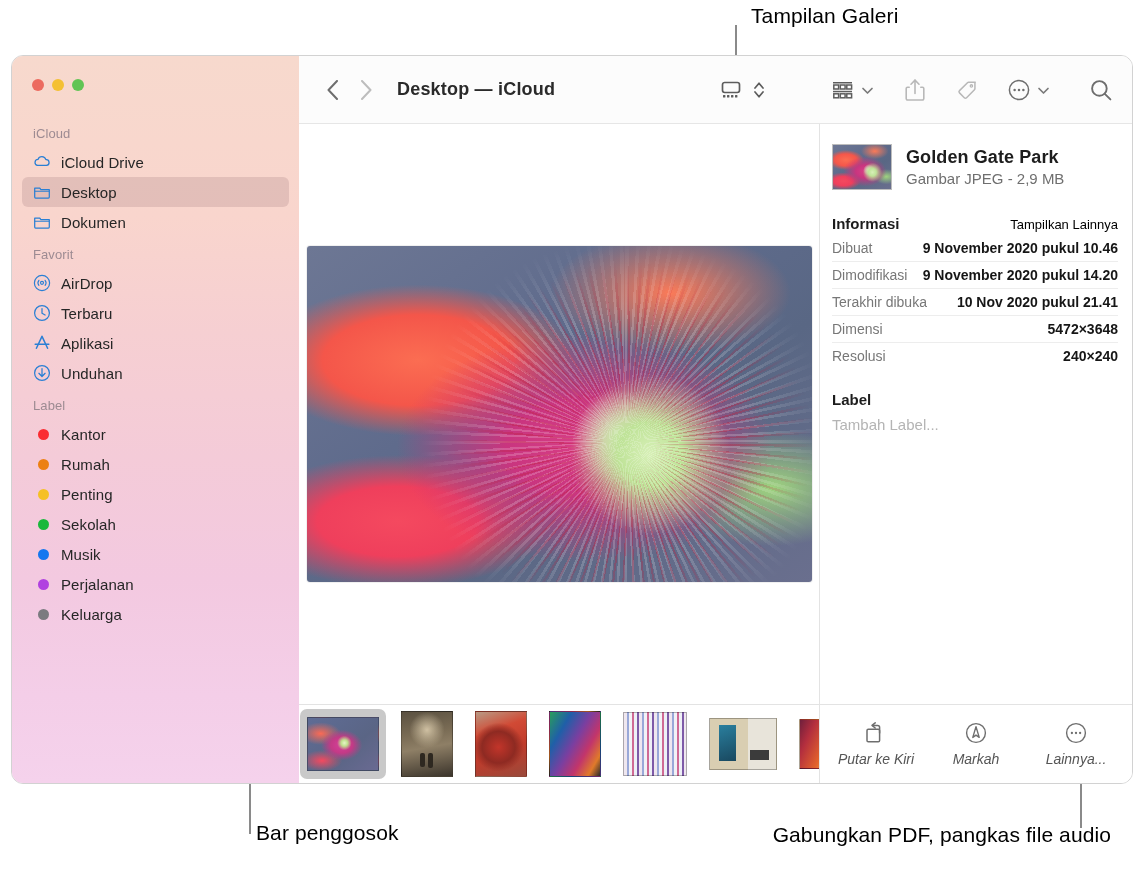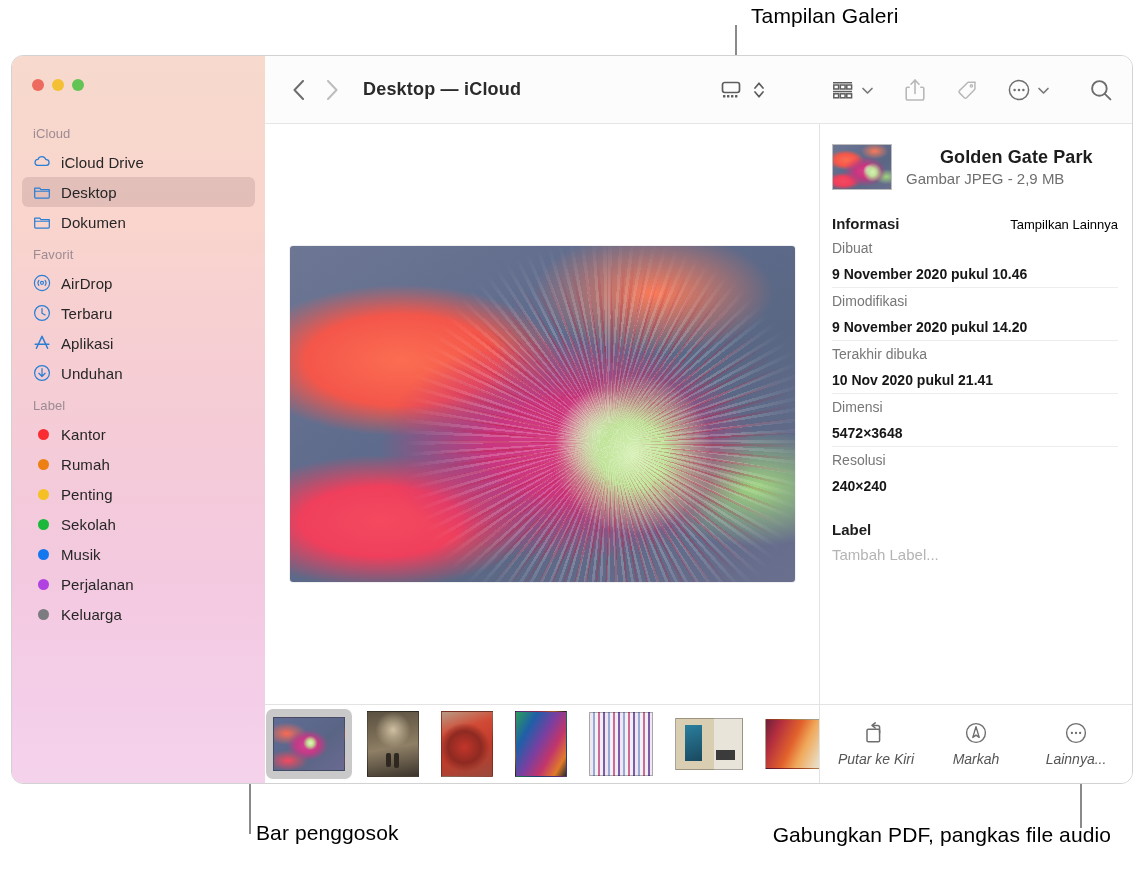--- a/index.html
+++ b/index.html
@@ -18,21 +18,21 @@
   .leader-h{height:2px;}
 
   
   #window{
     position:absolute;left:11px;top:55px;width:1122px;height:729px;
     border:1px solid #d2d2d2;border-radius:12px;overflow:hidden;
     background:#fff;box-sizing:border-box;display:flex;
   }
   
   #sidebar{
-    width:253px;flex:none;position:relative;
+    width:287px;flex:none;position:relative;
     background:linear-gradient(to bottom,#f7d9cd 0%,#f8d7cd 12%,#f9d5cd 22%,#f6cfd2 38%,#f4cbd8 55%,#f3c9e0 72%,#f4cee8 88%,#f5d2ec 100%);
   }
   .traffic{position:absolute;top:23px;display:flex;gap:8px;left:20px;}
   .dot{width:12px;height:12px;border-radius:50%;}
   .dot.red{background:#ec6a5f;}
   .dot.yellow{background:#f4c033;}
   .dot.green{background:#61c454;}
   #sidebar-list{position:absolute;top:60px;left:0;right:0;}
   .sb-header{
     font-size:13px;color:#9d8b92;padding:10px 0 6px 21px;letter-spacing:.1px;
@@ -105,28 +105,28 @@
     border-radius:7px;padding:0 7px;
   }
   .thumb-wrap.selected{background:#c9c9c9;}
   .thumb{border:1px solid rgba(0,0,0,.28);background:#ddd;display:block;}
 
   
   #info{width:312px;flex:none;display:flex;flex-direction:column;background:#fff;}
   #info-scroll{flex:1;padding:20px 14px 0 12px;min-height:0;}
   .file-head{display:flex;align-items:center;gap:14px;}
   .file-thumb{width:58px;height:44px;border:1px solid #bdbdbd;flex:none;position:relative;overflow:hidden;}
-  .file-name{font-size:18px;font-weight:bold;color:#1d1d1d;line-height:22px;letter-spacing:.1px;margin-left:34px;}
+  .file-name{font-size:18px;font-weight:bold;color:#1d1d1d;line-height:22px;letter-spacing:.1px;}
   .file-kind{font-size:15px;color:#6f6f6f;line-height:20px;margin-top:1px;}
   .sect-head{display:flex;align-items:baseline;justify-content:space-between;margin-top:25px;margin-bottom:3px;}
   .sect-title{font-size:15px;font-weight:bold;color:#1d1d1d;}
   .sect-action{font-size:13px;color:#000000;}
   .meta-row{
     display:flex;justify-content:space-between;align-items:baseline;gap:10px;
-    border-bottom:1px solid #ededed;padding:5px 0 5px;flex-direction:column;
+    border-bottom:1px solid #ededed;padding:5px 0 5px;
   }
   .meta-row:last-child{border-bottom:none;}
   .meta-key{font-size:14px;color:#777;white-space:nowrap;}
   .meta-val{font-size:14px;color:#161616;font-weight:bold;white-space:nowrap;text-align:right;}
   .label-title{font-size:15px;font-weight:bold;color:#1d1d1d;margin-top:22px;}
   .label-add{font-size:15px;color:#b4b4b4;margin-top:8px;}
   #info-actions{
     height:78px;flex:none;border-top:1px solid #e3e3e3;display:flex;align-items:center;
     justify-content:space-around;padding:0 6px;
   }

